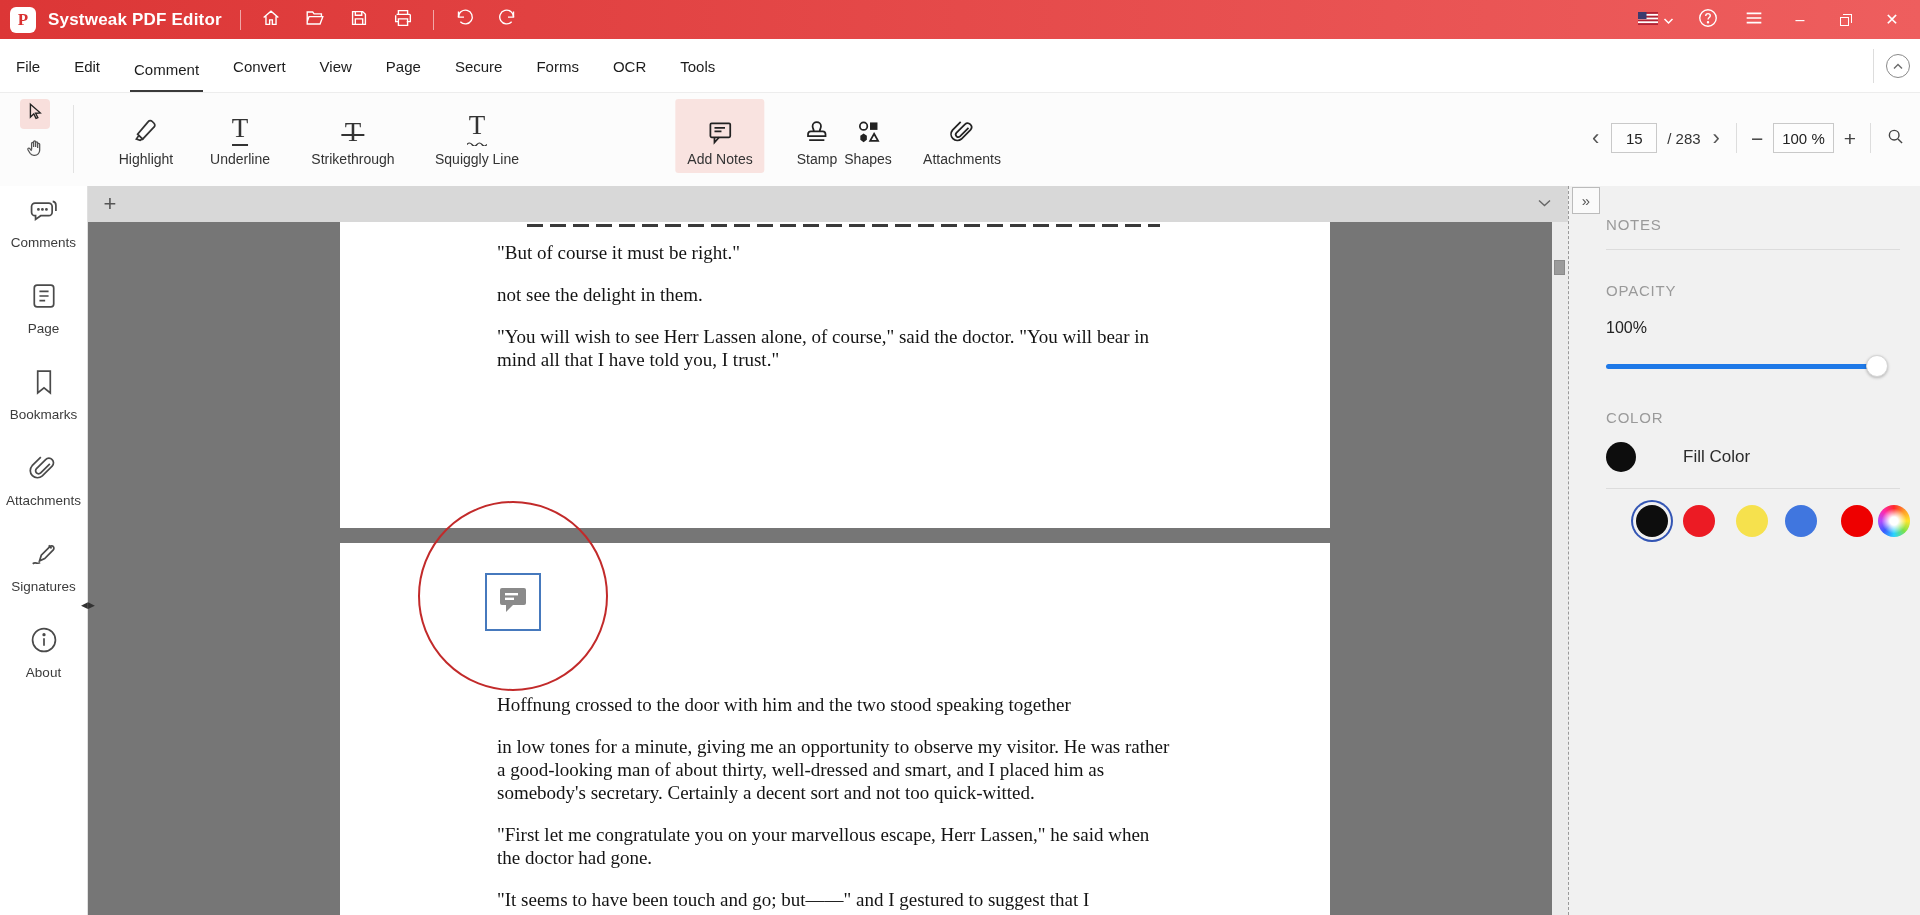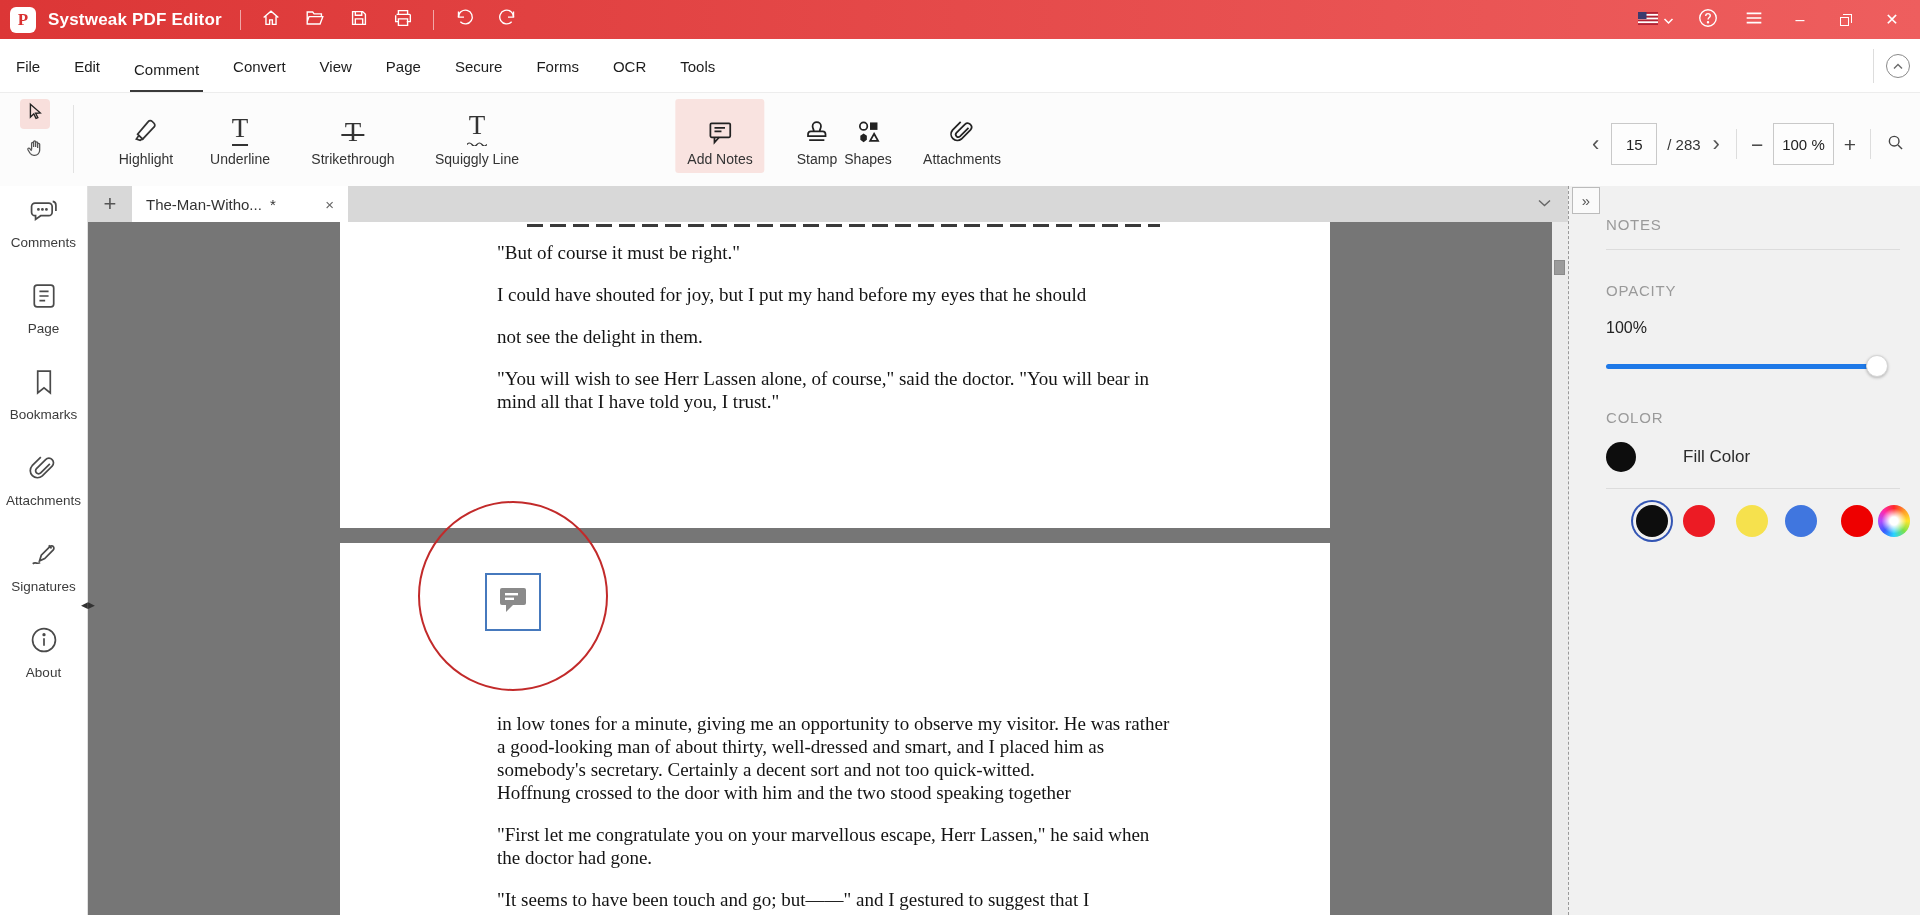--- a/index.html
+++ b/index.html
@@ -41,21 +41,21 @@
   .tool-icon { height:40px; display:flex; align-items:flex-end; justify-content:center; color:#2f2f2f; }
   .tool-label { font-size:14px; color:#333; white-space:nowrap; }
   .t-glyph { font-family:"Liberation Serif",serif; font-size:27px; line-height:1; color:#333; position:relative; display:inline-block; }
   .t-under { border-bottom:2.2px solid #333; padding-bottom:2px; }
   .t-strike::after { content:""; position:absolute; left:-3px; right:-3px; top:54%; height:2px; background:#333; }
   .squig-wrap { display:flex; flex-direction:column; align-items:center; }
   .squig-wrap svg { margin-top:2px; }
 
   .nav-group { position:absolute; right:14px; top:30px; display:flex; align-items:center; gap:10px; color:#444; }
   .nav-chev { font-size:22px; line-height:1; color:#555; cursor:pointer; padding:0 2px; }
-  .nav-box { min-width:46px; height:42px; border:1px solid #C9C9C9; background:#FDFDFD; display:flex; align-items:center; justify-content:center; font-size:15px; color:#222; padding:0 8px; }
+  .nav-box { min-width:46px; height:30px; border:1px solid #C9C9C9; background:#FDFDFD; display:flex; align-items:center; justify-content:center; font-size:15px; color:#222; padding:0 8px; }
   .nav-sep { width:1px; height:30px; background:#ddd; margin:0 4px; }
   .nav-text { font-size:15px; color:#333; }
   .nav-pm { font-size:21px; color:#444; cursor:pointer; line-height:1; }
 
   
   .content { flex:1; display:flex; position:relative; min-height:0; }
 
   
   .sidebar { width:88px; background:#fff; border-right:1px solid #E0E0E0; display:flex; flex-direction:column; align-items:center; padding-top:8px; gap:30px; flex:none; }
   .side-item { display:flex; flex-direction:column; align-items:center; gap:5px; cursor:pointer; color:#4a4a4a; }
@@ -370,46 +370,40 @@
               <path d="M14 12.5V19"></path>
               <circle cx="14" cy="9.3" r="0.7" fill="#4a4a4a"></circle>
             </svg></span>
         <span class="side-label">About</span>
       </div>
     </div>
 
     <div class="main">
       <div class="tabbar">
         <div class="tab-plus">+</div>
-        <div class="tab">
-          <span class="tab-title">The-Man-Witho...</span>
-          <span class="tab-mod">*</span>
-          <span class="tab-close">×</span>
-        </div>
         <div class="tab-chevron">
           <span><svg width="15" height="10" viewBox="0 0 15 10" fill="none">
                 <path d="M2 2.5l5.5 5 5.5-5" stroke="#666" fill="none" stroke-width="1.4"></path>
               </svg></span>
         </div>
       </div>
 
       <div class="canvas">
         <div class="pdf-page page-1">
           <div class="doc-text">
             <div class="cutoff-line"></div>
             <p>"But of course it must be right."</p>
-            <p>I could have shouted for joy, but I put my hand before my eyes that he should</p>
             <p>not see the delight in them.</p>
             <p>"You will wish to see Herr Lassen alone, of course," said the doctor. "You will bear in mind all that I have told you, I trust."</p>
           </div>
         </div>
         <div class="pdf-page page-2">
           <div class="doc-text">
+            <p style="margin-top:0;">Hoffnung crossed to the door with him and the two stood speaking together</p>
             <p>in low tones for a minute, giving me an opportunity to observe my visitor. He was rather a good-looking man of about thirty, well-dressed and smart, and I placed him as somebody's secretary. Certainly a decent sort and not too quick-witted.</p>
-            <p style="margin-top:0;">Hoffnung crossed to the door with him and the two stood speaking together</p>
             <p>"First let me congratulate you on your marvellous escape, Herr Lassen," he said when the doctor had gone.</p>
             <p>"It seems to have been touch and go; but——" and I gestured to suggest that I</p>
           </div>
         </div>
 
         <div class="annotation-circle"></div>
         <div class="doc-note-icon">
           <span><svg width="34" height="32" viewBox="0 0 34 32">
                 <rect x="4" y="4" width="26" height="17" rx="2" fill="#8A8A8A"></rect>
                 <rect x="9" y="9" width="13" height="2.4" fill="#fff"></rect>

